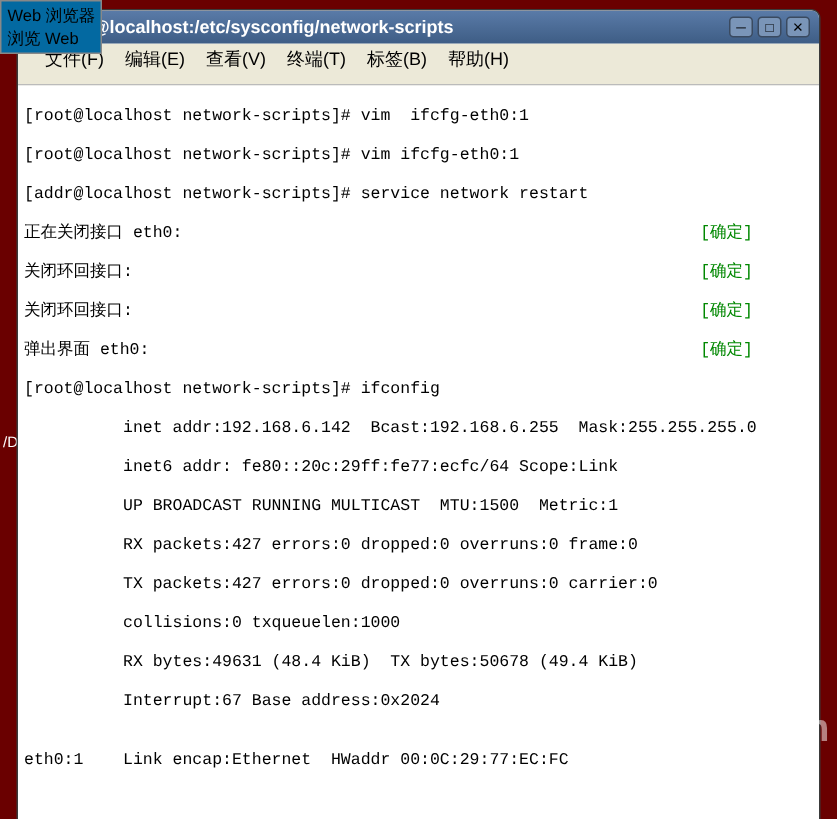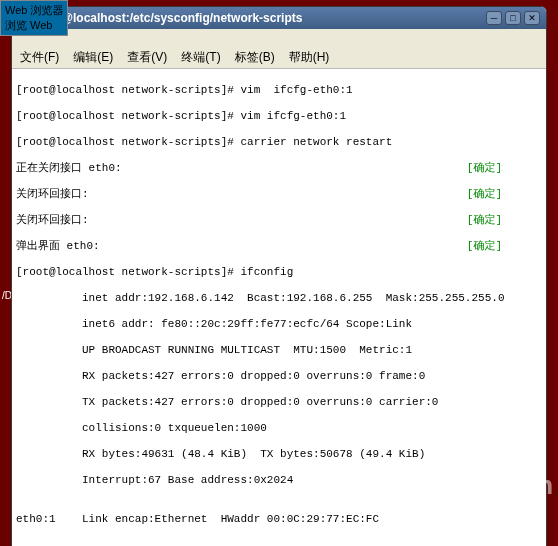--- a/index.html
+++ b/index.html
@@ -61,24 +61,24 @@
       border-radius: 3px;
       font-size: 9px;
       display: flex;
       align-items: center;
       justify-content: center;
       color: #000;
       cursor: pointer;
     }
     .menubar {
       background: #ece9d8;
-      height: 40px;
+      height: 28px;
       display: flex;
-      align-items: flex-end;
-      padding: 0 2px;
+      align-items: flex-start;
+      padding: 0 12px;
       gap: 2px;
       border-bottom: 1px solid #bbb;
     }
     .menu-item {
       padding: 2px 6px;
       font-size: 12px;
       cursor: pointer;
     }
     .terminal {
       background: #fff;
@@ -138,21 +138,21 @@
     <div class="menu-item">编辑(E)</div>
     <div class="menu-item">查看(V)</div>
     <div class="menu-item">终端(T)</div>
     <div class="menu-item">标签(B)</div>
     <div class="menu-item">帮助(H)</div>
   </div>
 
   <div class="terminal">
 <div>[root@localhost network-scripts]# vim  ifcfg-eth0:1</div>
 <div>[root@localhost network-scripts]# vim ifcfg-eth0:1</div>
-<div>[root@localhost network-scripts]# carrier network restart</div>
+<div>[addr@localhost network-scripts]# service network restart</div>
 <div class="status-line"><span>正在关闭接口 eth0:</span><span class="green">[确定]</span></div>
 <div class="status-line"><span>关闭环回接口:</span><span class="green">[确定]</span></div>
 <div class="status-line"><span>关闭环回接口:</span><span class="green">[确定]</span></div>
 <div class="status-line"><span>弹出界面 eth0:</span><span class="green">[确定]</span></div>
 <div>[root@localhost network-scripts]# ifconfig</div>
 <div>          inet addr:192.168.6.142  Bcast:192.168.6.255  Mask:255.255.255.0</div>
 <div>          inet6 addr: fe80::20c:29ff:fe77:ecfc/64 Scope:Link</div>
 <div>          UP BROADCAST RUNNING MULTICAST  MTU:1500  Metric:1</div>
 <div>          RX packets:427 errors:0 dropped:0 overruns:0 frame:0</div>
 <div>          TX packets:427 errors:0 dropped:0 overruns:0 carrier:0</div>

